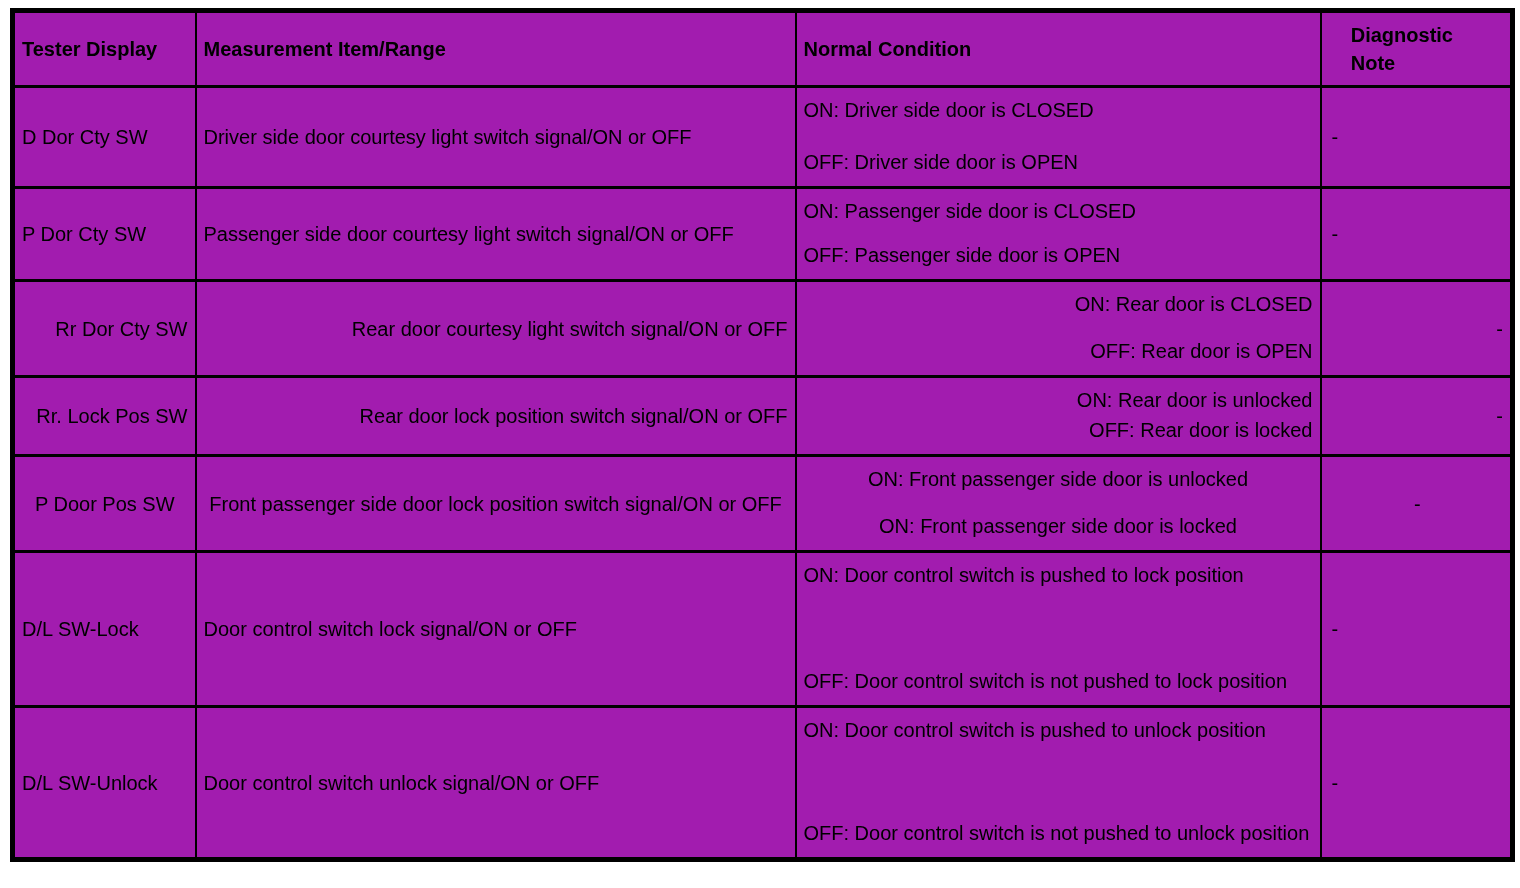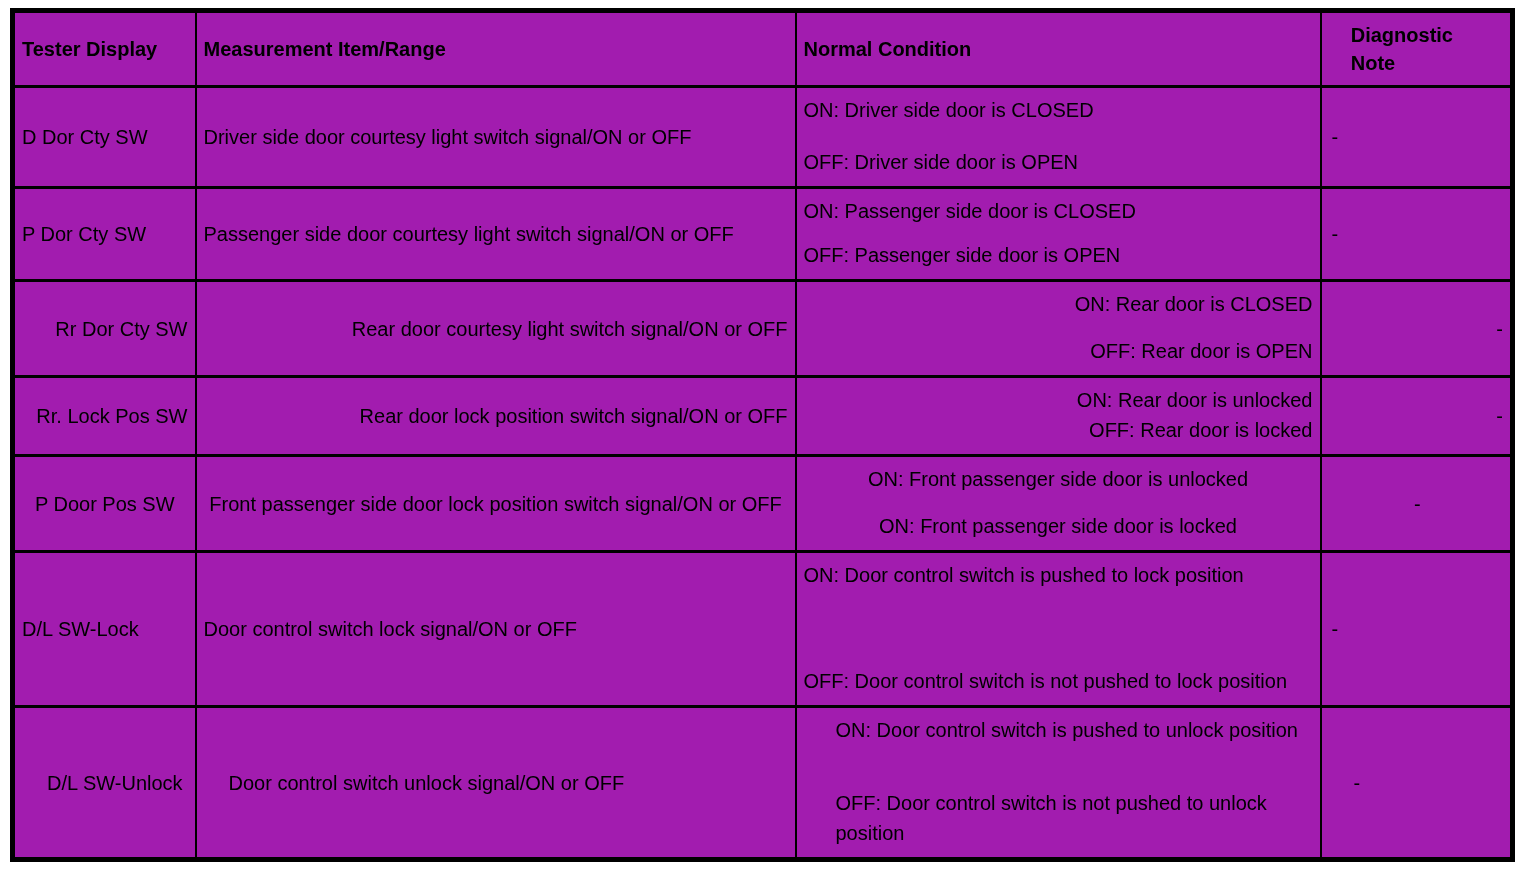--- a/index.html
+++ b/index.html
@@ -43,21 +43,21 @@
     line-height: 28px;
     text-align: left;
   }
   
   tr.rh-a td { height: 101px; }
   tr.rh-b td { height: 93px; }
   tr.rh-c td { height: 96px; text-align: right; }
   tr.rh-d td { height: 77px; text-align: right; }
   tr.rh-e td { height: 96px; text-align: center; }
   tr.rh-f td { height: 155px; }
-  tr.rh-g td { height: 153px; padding-left: 32px; }
+  tr.rh-g td { height: 153px; }
 
   td.c-cond { vertical-align: top; padding: 0; }
   .cond {
     display: flex;
     flex-direction: column;
     justify-content: space-between;
     height: 100%;
     padding: 7px 7px 9px 7px;
   }
   td.c-note { padding-left: 10px; }

